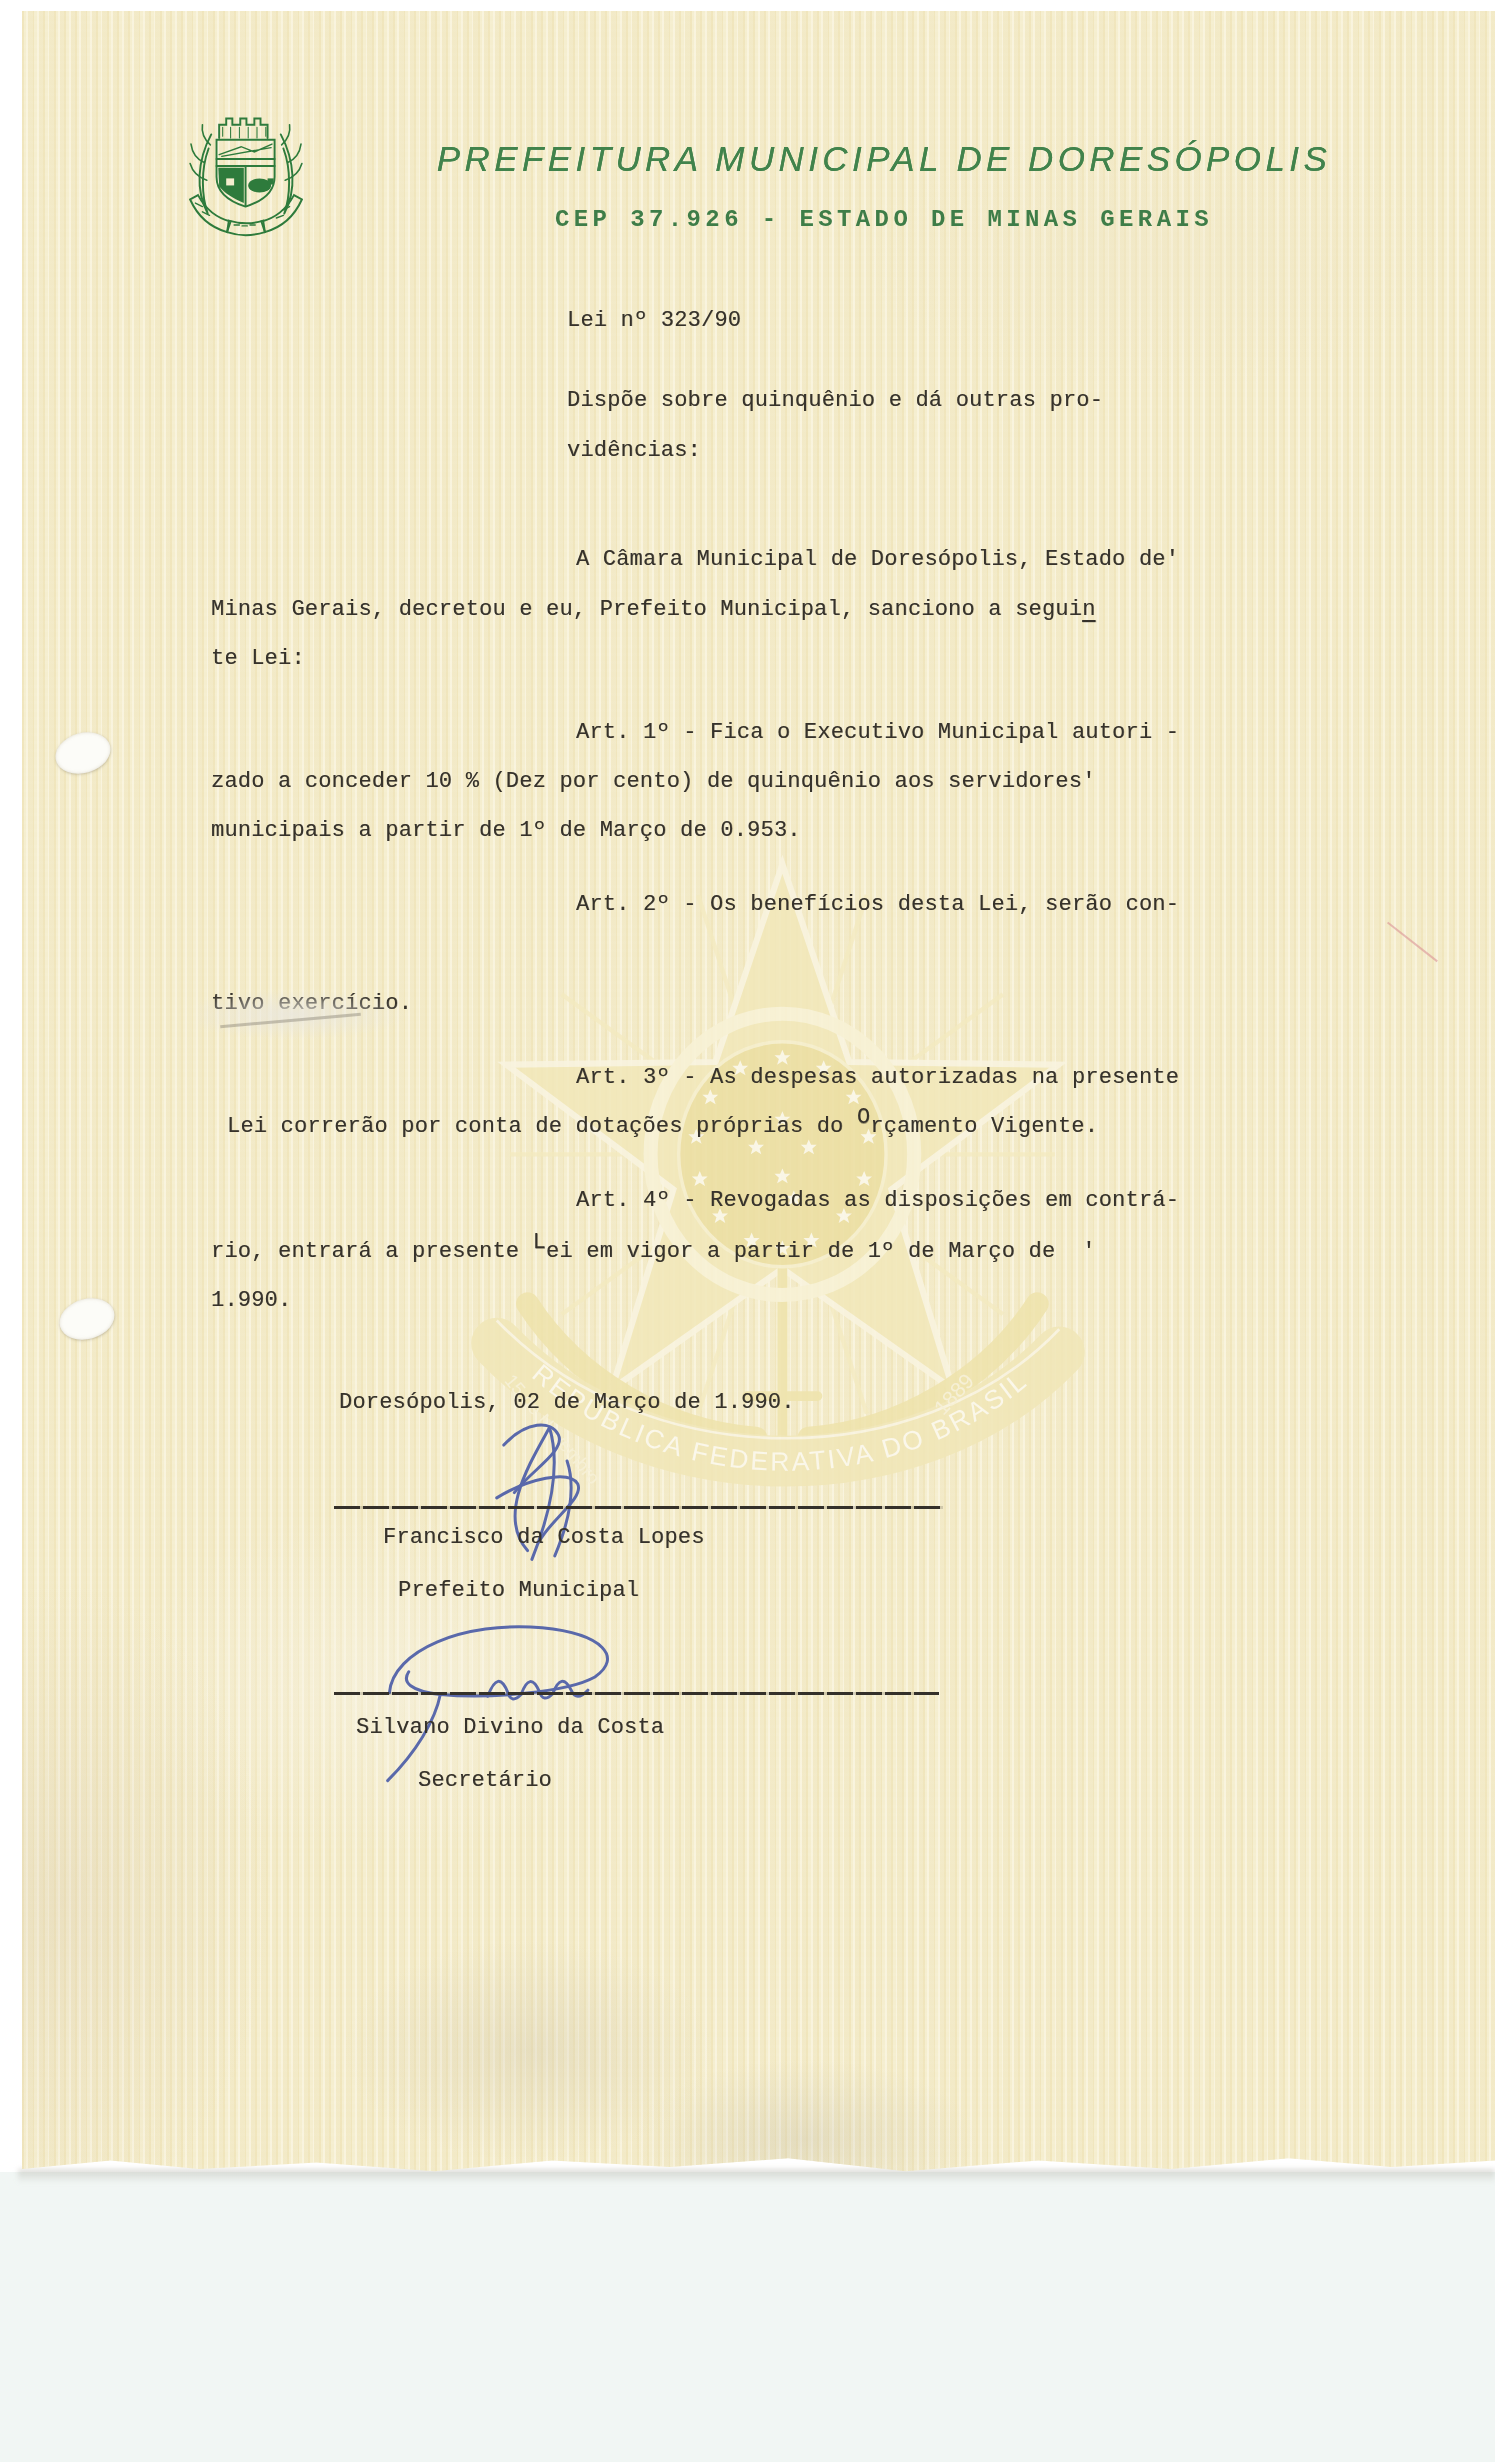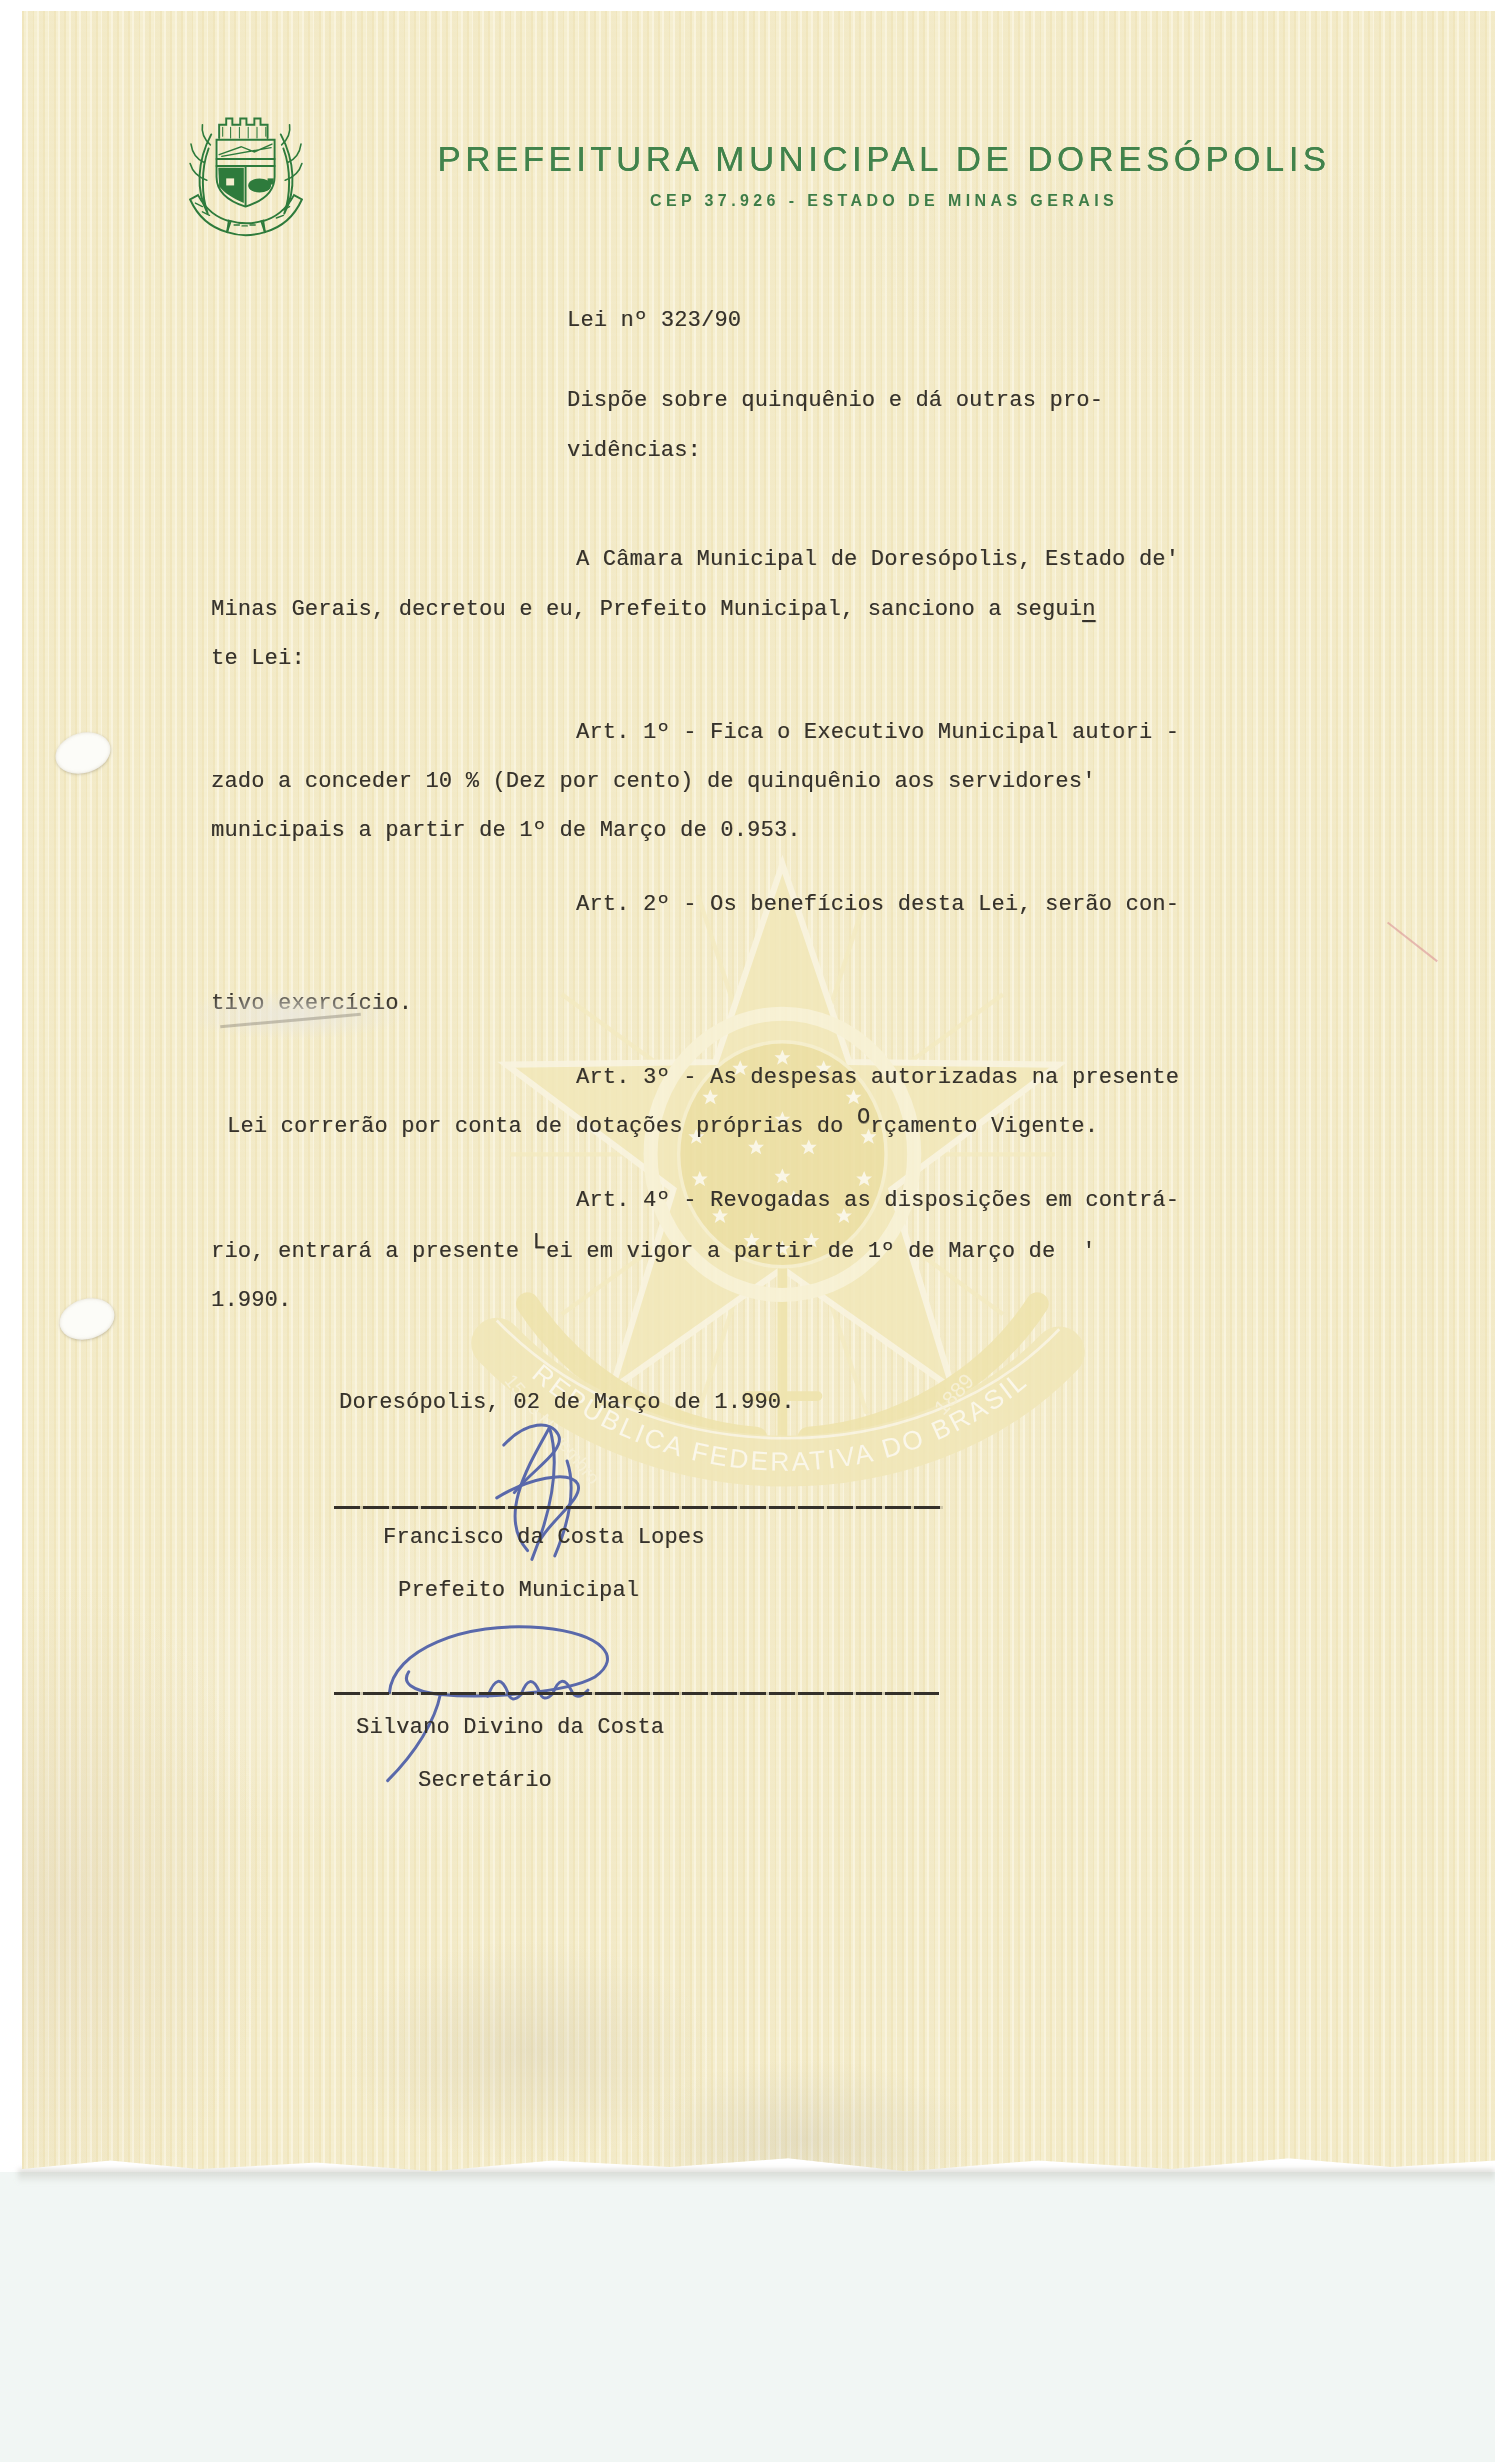--- a/index.html
+++ b/index.html
@@ -19,22 +19,22 @@
   .stains{position:absolute;inset:0;pointer-events:none;
       background-image:
         radial-gradient(ellipse 264px 158px at 506px 2040px, rgba(200,190,165,0.28), rgba(200,190,165,0) 70%),
         radial-gradient(ellipse 246px 114px at 783px 2128px, rgba(175,170,155,0.22), rgba(175,170,155,0) 70%),
         radial-gradient(ellipse 422px 193px at 1134px 246px, rgba(240,231,200,0.45), rgba(240,231,200,0) 70%),
         radial-gradient(ellipse 299px 457px at 40px 1891px, rgba(212,196,170,0.25), rgba(212,196,170,0) 70%),
         radial-gradient(ellipse 369px 229px at 369px 1671px, rgba(248,244,230,0.5), rgba(248,244,230,0) 75%);}
   .crest{position:absolute;left:147px;top:97px;width:154px;height:132px;}
   .hdr-block{position:absolute;left:330px;top:128px;width:1064px;text-align:center;}
   .hdr-title{font-size:35px;letter-spacing:4.4px;color:#41834c;white-space:nowrap;
-      text-shadow:0 0 0.5px #41834c;}
-  .hdr-sub{margin-top:13px;font-size:16px;font-weight:bold;letter-spacing:4.4px;color:#3e7d48;white-space:nowrap;}
+      text-shadow:0 0 0.5px #41834c;font-style:italic;}
+  .hdr-sub{margin-top:27px;font-size:24px;font-weight:bold;letter-spacing:4.4px;color:#3e7d48;white-space:nowrap;font-family:Liberation Mono, monospace;}
   .tl{position:absolute;font-family:"Liberation Mono","DejaVu Sans Mono",monospace;
       font-size:22px;color:#36322b;white-space:pre;letter-spacing:0.2px;
       text-shadow:0.4px 0.4px 0 rgba(54,50,43,0.45);}
   .tl .u{text-decoration:underline;text-decoration-thickness:1.8px;text-underline-offset:5.3px;}
   .tl .raised{display:inline-block;transform:translateY(-8.8px);}
   .sigline{position:absolute;height:3.5px;
       background:repeating-linear-gradient(90deg,#34302a 0 26px, rgba(52,48,42,0.18) 26px 29px);}
   .sig-svg{position:absolute;overflow:visible;}
   .hole{position:absolute;width:56px;height:40px;border-radius:50%;background:#fcfcf8;
       transform:rotate(-16deg);

